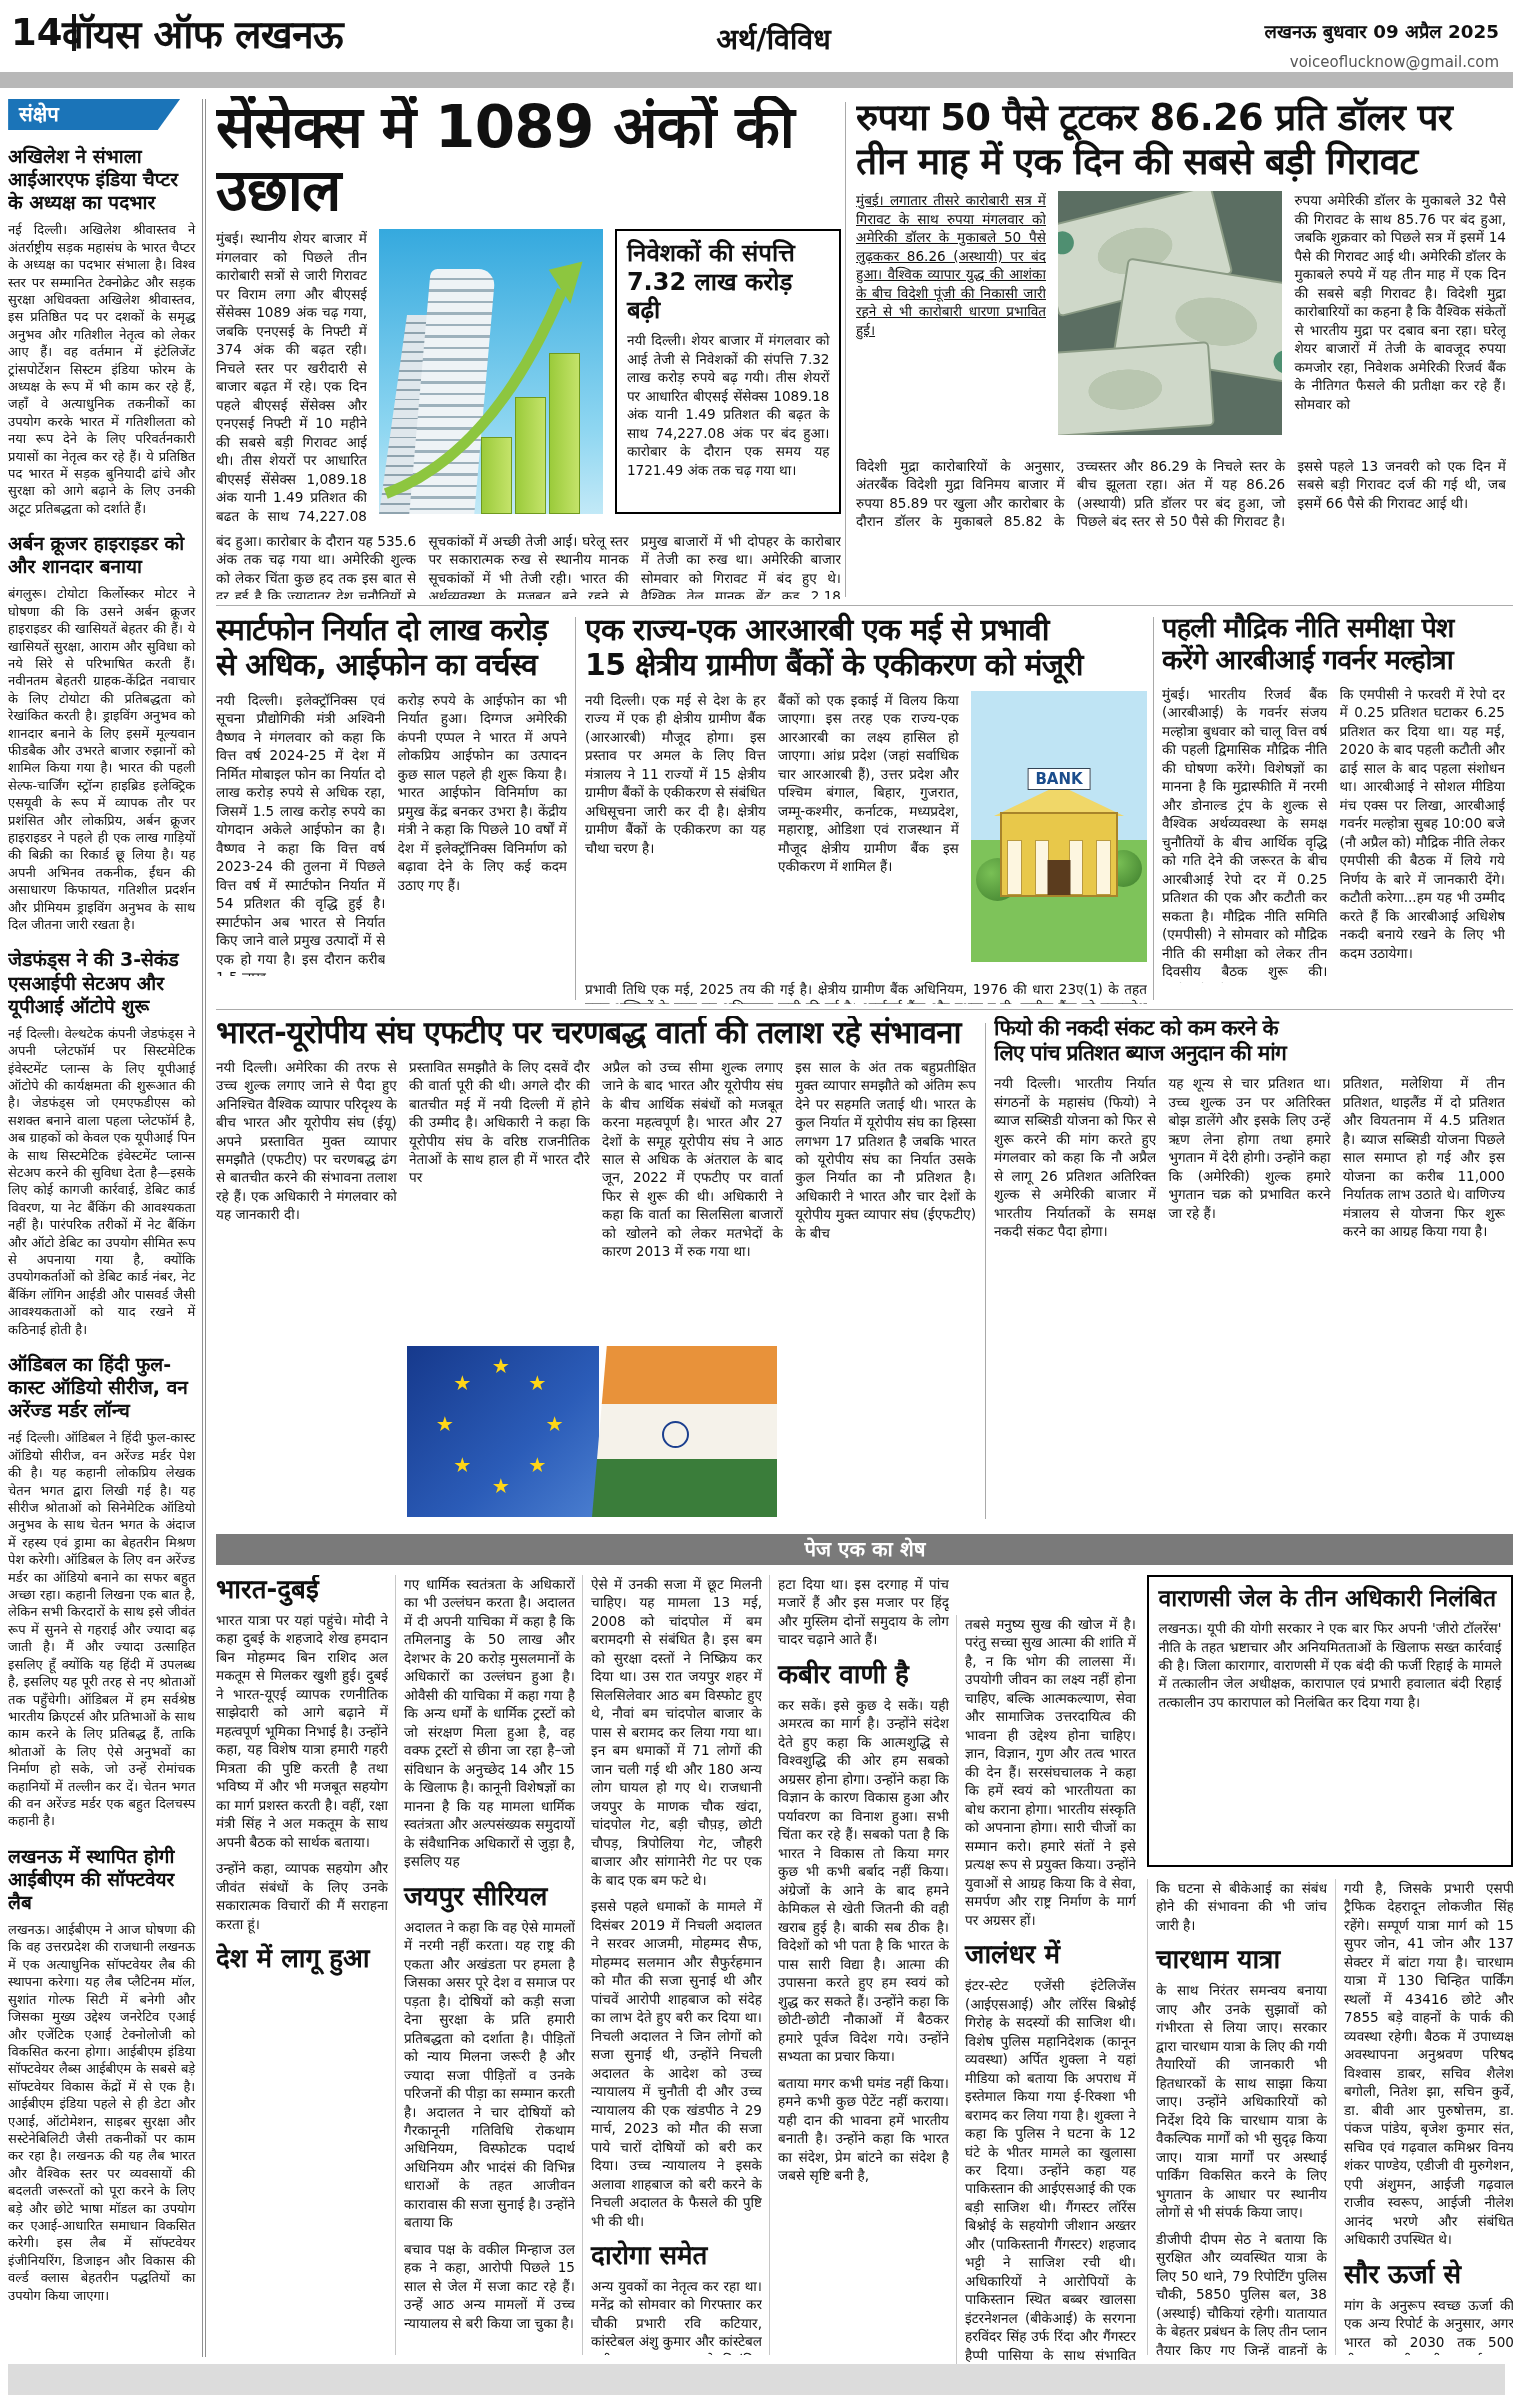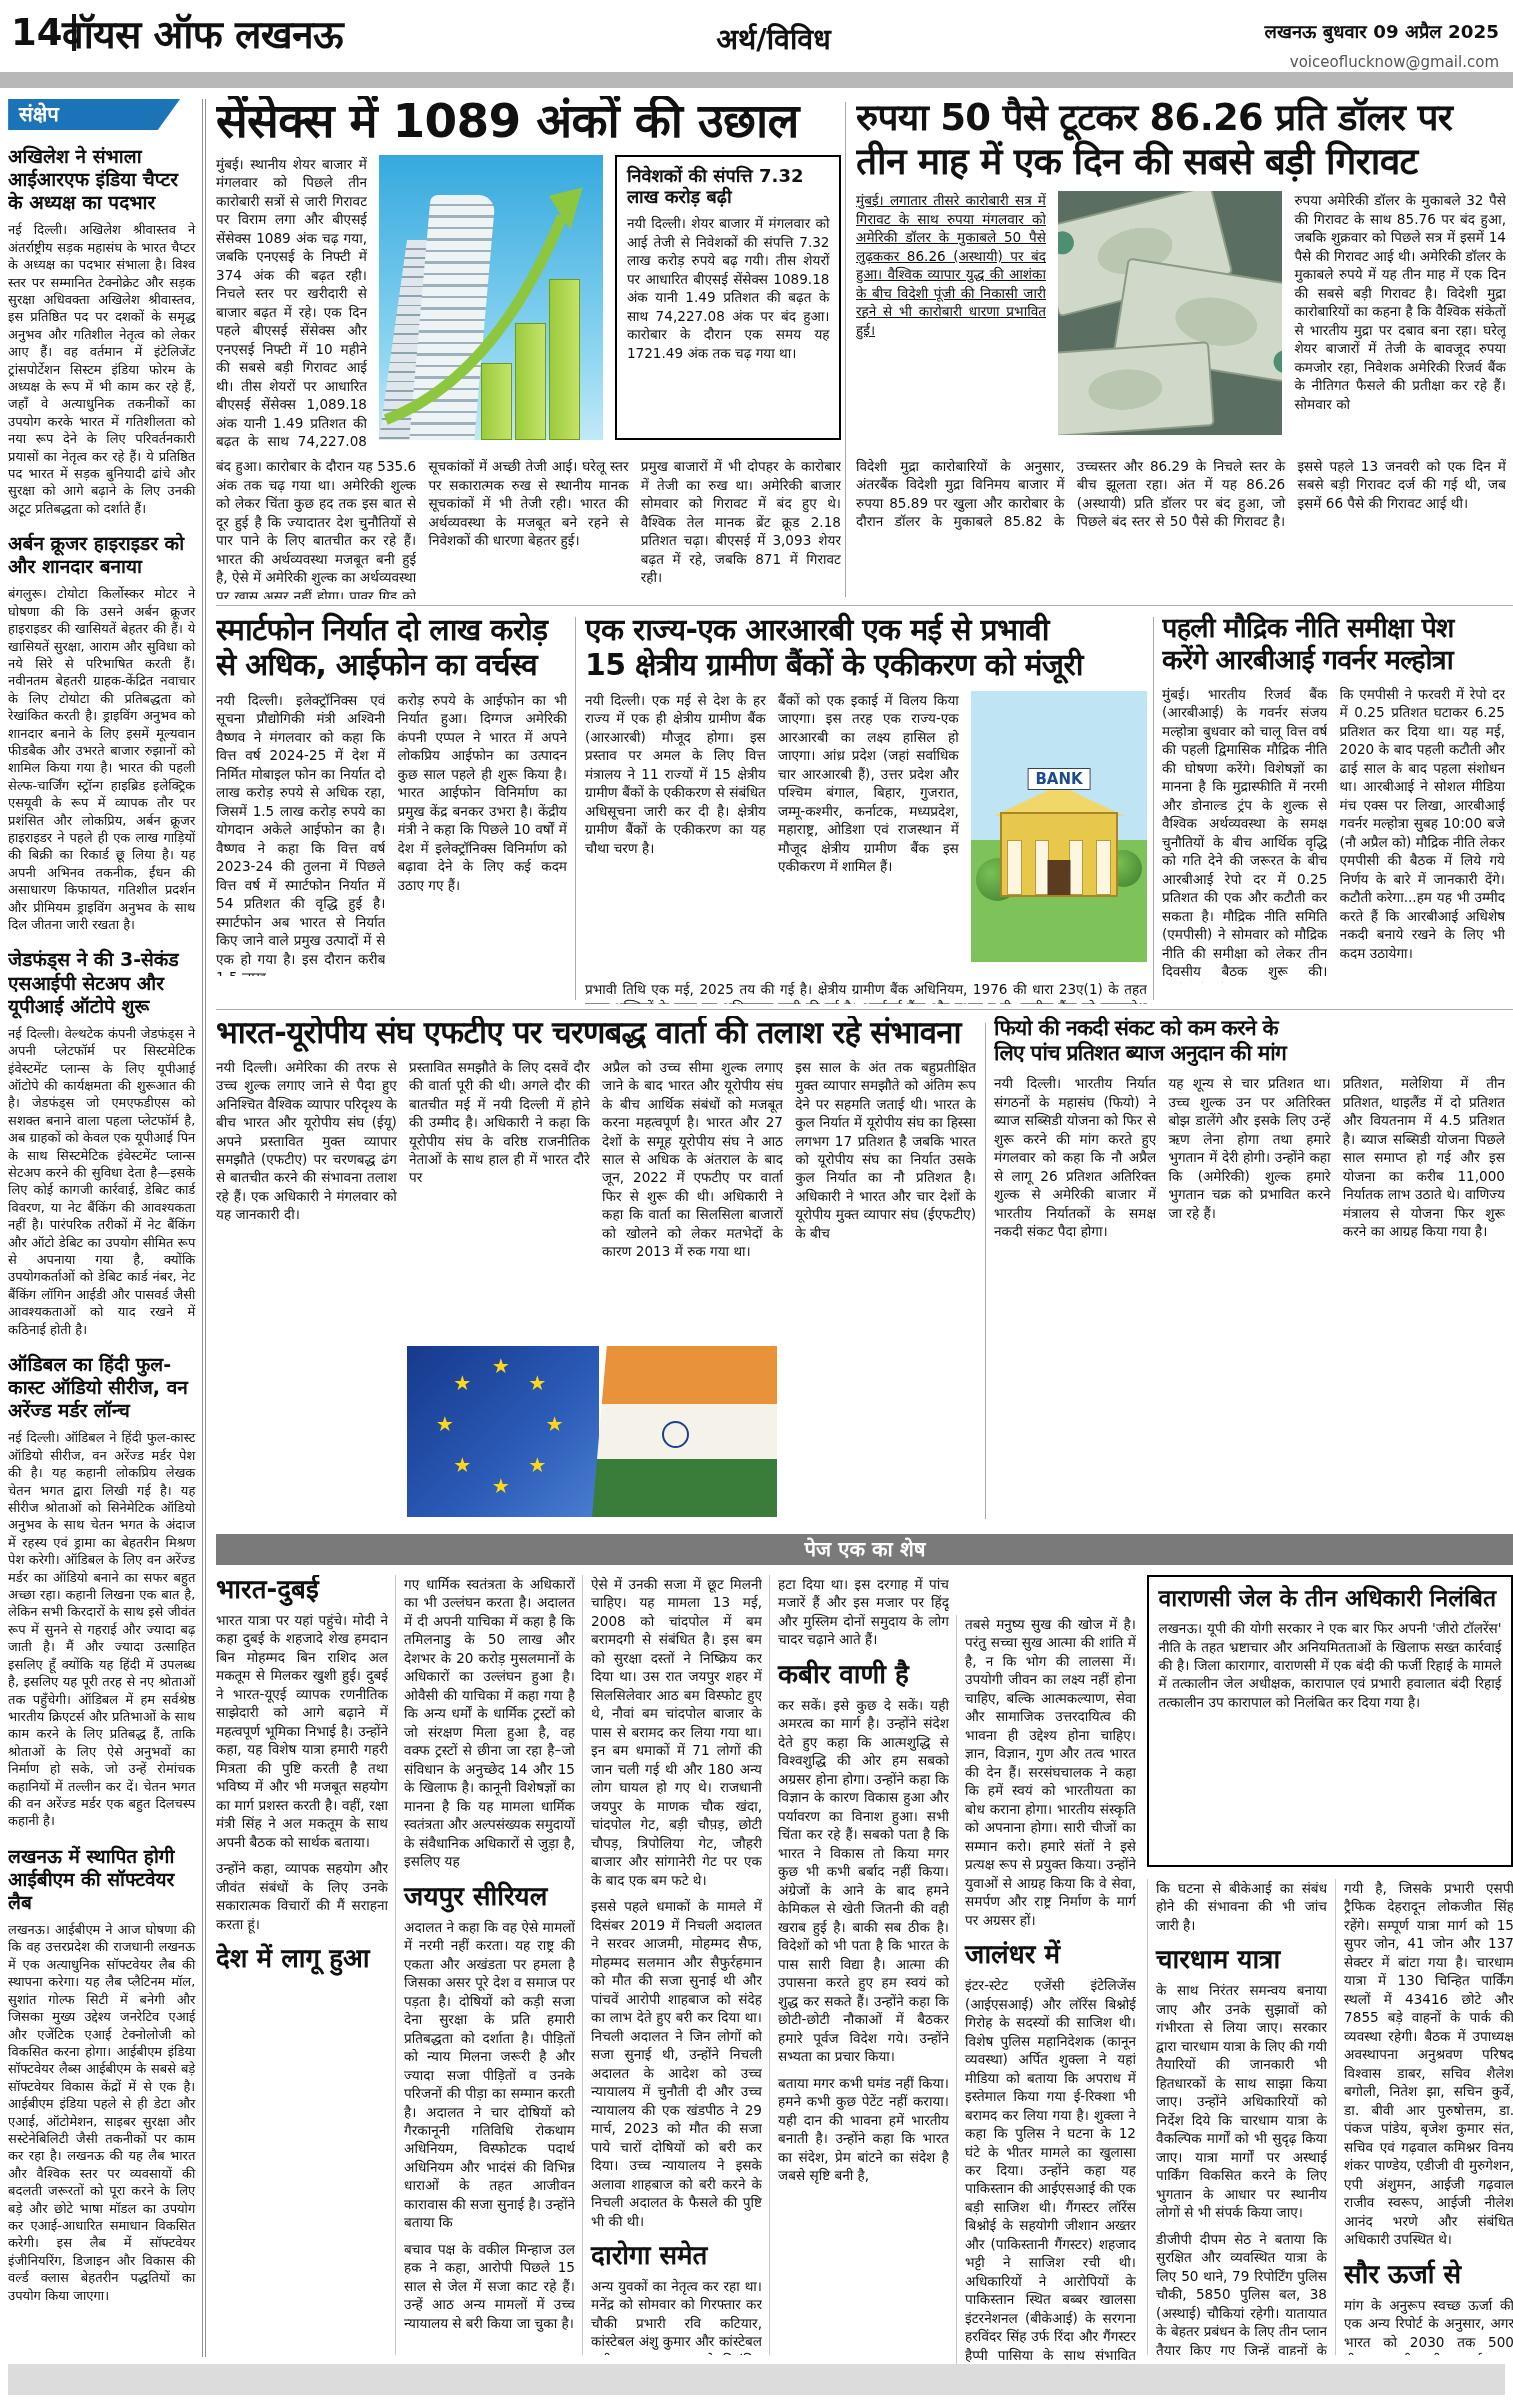--- a/index.html
+++ b/index.html
@@ -23,21 +23,21 @@
   
   .art{overflow:hidden;box-sizing:border-box;}
   .art .h-big{font-weight:800;line-height:1.08;margin:0 0 8.1px 0;letter-spacing:-0.7px;}
   .cols{display:flex;gap:12.2px;}
   .c{flex:1;font-size:13.6px;line-height:1.36;text-align:justify;overflow:hidden;}
   .sub{font-size:26px;font-weight:800;line-height:1.12;margin:11px 0 6.8px 0;}
   .vline{width:1.4px;background:#a9a9a9;}
   .hline{height:1.4px;background:#ababab;}
   
   .nbox{border:2px solid #000;padding:8.1px 9.5px;box-sizing:border-box;background:#fff;overflow:hidden;}
-  .nbox h2{font-size:18px;font-weight:800;line-height:1.18;margin:0 0 6.8px 0;}
+  .nbox h2{font-size:24px;font-weight:800;line-height:1.18;margin:0 0 6.8px 0;}
   .nbox p{font-size:13.6px;line-height:1.36;text-align:justify;margin:0;}
   
   .bandbar{background:#7a7a7a;color:#fff;font-size:20.3px;font-weight:800;text-align:center;line-height:31px;}
   .bcol{font-size:13.6px;line-height:1.36;text-align:justify;overflow:hidden;box-sizing:border-box;}
   .bcol p{margin:0 0 8.1px 0;}
   .bcol.rule{border-left:0.7px solid #c6c6c6;padding-left:8.1px;}
   .footerbar{background:#dcdcdc;}
   
   .photo{position:relative;overflow:hidden;}
   .sky{position:absolute;inset:0;background:linear-gradient(180deg,#35a9de 0%,#8ed6f1 70%,#c2e9f7 100%);}
@@ -86,21 +86,21 @@
     <p>बंगलुरू। टोयोटा किर्लोस्कर मोटर ने घोषणा की कि उसने अर्बन क्रूजर हाइराइडर की खासियतें बेहतर की हैं। ये खासियतें सुरक्षा, आराम और सुविधा को नये सिरे से परिभाषित करती हैं। नवीनतम बेहतरी ग्राहक-केंद्रित नवाचार के लिए टोयोटा की प्रतिबद्धता को रेखांकित करती है। ड्राइविंग अनुभव को शानदार बनाने के लिए इसमें मूल्यवान फीडबैक और उभरते बाजार रुझानों को शामिल किया गया है। भारत की पहली सेल्फ-चार्जिंग स्ट्रॉन्ग हाइब्रिड इलेक्ट्रिक एसयूवी के रूप में व्यापक तौर पर प्रशंसित और लोकप्रिय, अर्बन क्रूजर हाइराइडर ने पहले ही एक लाख गाड़ियों की बिक्री का रिकार्ड छू लिया है। यह अपनी अभिनव तकनीक, ईंधन की असाधारण किफायत, गतिशील प्रदर्शन और प्रीमियम ड्राइविंग अनुभव के साथ दिल जीतना जारी रखता है।</p>
     <h3>जेडफंड्स ने की 3-सेकंड एसआईपी सेटअप और यूपीआई ऑटोपे शुरू</h3>
     <p>नई दिल्ली। वेल्थटेक कंपनी जेडफंड्स ने अपनी प्लेटफॉर्म पर सिस्टमेटिक इंवेस्टमेंट प्लान्स के लिए यूपीआई ऑटोपे की कार्यक्षमता की शुरूआत की है। जेडफंड्स जो एमएफडीएस को सशक्त बनाने वाला पहला प्लेटफॉर्म है, अब ग्राहकों को केवल एक यूपीआई पिन के साथ सिस्टमेटिक इंवेस्टमेंट प्लान्स सेटअप करने की सुविधा देता है—इसके लिए कोई कागजी कार्रवाई, डेबिट कार्ड विवरण, या नेट बैंकिंग की आवश्यकता नहीं है। पारंपरिक तरीकों में नेट बैंकिंग और ऑटो डेबिट का उपयोग सीमित रूप से अपनाया गया है, क्योंकि उपयोगकर्ताओं को डेबिट कार्ड नंबर, नेट बैंकिंग लॉगिन आईडी और पासवर्ड जैसी आवश्यकताओं को याद रखने में कठिनाई होती है।</p>
     <h3>ऑडिबल का हिंदी फुल-कास्ट ऑडियो सीरीज, वन अरेंज्ड मर्डर लॉन्च</h3>
     <p>नई दिल्ली। ऑडिबल ने हिंदी फुल-कास्ट ऑडियो सीरीज, वन अरेंज्ड मर्डर पेश की है। यह कहानी लोकप्रिय लेखक चेतन भगत द्वारा लिखी गई है। यह सीरीज श्रोताओं को सिनेमेटिक ऑडियो अनुभव के साथ चेतन भगत के अंदाज में रहस्य एवं ड्रामा का बेहतरीन मिश्रण पेश करेगी। ऑडिबल के लिए वन अरेंज्ड मर्डर का ऑडियो बनाने का सफर बहुत अच्छा रहा। कहानी लिखना एक बात है, लेकिन सभी किरदारों के साथ इसे जीवंत रूप में सुनने से गहराई और ज्यादा बढ़ जाती है। मैं और ज्यादा उत्साहित इसलिए हूँ क्योंकि यह हिंदी में उपलब्ध है, इसलिए यह पूरी तरह से नए श्रोताओं तक पहुँचेगी। ऑडिबल में हम सर्वश्रेष्ठ भारतीय क्रिएटर्स और प्रतिभाओं के साथ काम करने के लिए प्रतिबद्ध हैं, ताकि श्रोताओं के लिए ऐसे अनुभवों का निर्माण हो सके, जो उन्हें रोमांचक कहानियों में तल्लीन कर दें। चेतन भगत की वन अरेंज्ड मर्डर एक बहुत दिलचस्प कहानी है।</p>
     <h3>लखनऊ में स्थापित होगी आईबीएम की सॉफ्टवेयर लैब</h3>
     <p>लखनऊ। आईबीएम ने आज घोषणा की कि वह उत्तरप्रदेश की राजधानी लखनऊ में एक अत्याधुनिक सॉफ्टवेयर लैब की स्थापना करेगा। यह लैब प्लैटिनम मॉल, सुशांत गोल्फ सिटी में बनेगी और जिसका मुख्य उद्देश्य जनरेटिव एआई और एजेंटिक एआई टेक्नोलोजी को विकसित करना होगा। आईबीएम इंडिया सॉफ्टवेयर लैब्स आईबीएम के सबसे बड़े सॉफ्टवेयर विकास केंद्रों में से एक है। आईबीएम इंडिया पहले से ही डेटा और एआई, ऑटोमेशन, साइबर सुरक्षा और सस्टेनेबिलिटी जैसी तकनीकों पर काम कर रहा है। लखनऊ की यह लैब भारत और वैश्विक स्तर पर व्यवसायों की बदलती जरूरतों को पूरा करने के लिए बड़े और छोटे भाषा मॉडल का उपयोग कर एआई-आधारित समाधान विकसित करेगी। इस लैब में सॉफ्टवेयर इंजीनियरिंग, डिजाइन और विकास की वर्ल्ड क्लास बेहतरीन पद्धतियों का उपयोग किया जाएगा।</p>
   </div>
 
   <div class="abs art" style="left:216px;top:96px;width:625px;height:503px;">
-    <div class="h-big" style="font-size:47px;">सेंसेक्स में 1089 अंकों की उछाल</div>
+    <div class="h-big" style="font-size:58px;">सेंसेक्स में 1089 अंकों की उछाल</div>
     <div class="cols" style="height:293px;">
       <div class="c" style="flex:0 0 151px;">मुंबई। स्थानीय शेयर बाजार में मंगलवार को पिछले तीन कारोबारी सत्रों से जारी गिरावट पर विराम लगा और बीएसई सेंसेक्स 1089 अंक चढ़ गया, जबकि एनएसई के निफ्टी में 374 अंक की बढ़त रही। निचले स्तर पर खरीदारी से बाजार बढ़त में रहे। एक दिन पहले बीएसई सेंसेक्स और एनएसई निफ्टी में 10 महीने की सबसे बड़ी गिरावट आई थी। तीस शेयरों पर आधारित बीएसई सेंसेक्स 1,089.18 अंक यानी 1.49 प्रतिशत की बढ़त के साथ 74,227.08 अंक पर बंद हुआ। कारोबार के दौरान एक समय यह 1,721.49 अंक तक चढ़ गया था। नेशनल स्टॉक एक्सचेंज का निफ्टी भी 374.25 अंक यानी 1.69 प्रतिशत की बढ़त के साथ 22,535.85 अंक पर</div>
       <div class="photo" style="flex:0 0 224px;height:285px;">
         <div class="sky"></div>
         <div class="tower2"></div>
         <div class="tower"></div>
         <div class="gbar" style="left:102px;width:28.5px;height:75px;"></div>
         <div class="gbar" style="left:136px;width:28.5px;height:115px;"></div>
         <div class="gbar" style="left:170px;width:28.5px;height:159px;"></div>
         <div class="gbar" style="left:102px;width:28.5px;height:75px;"></div>

